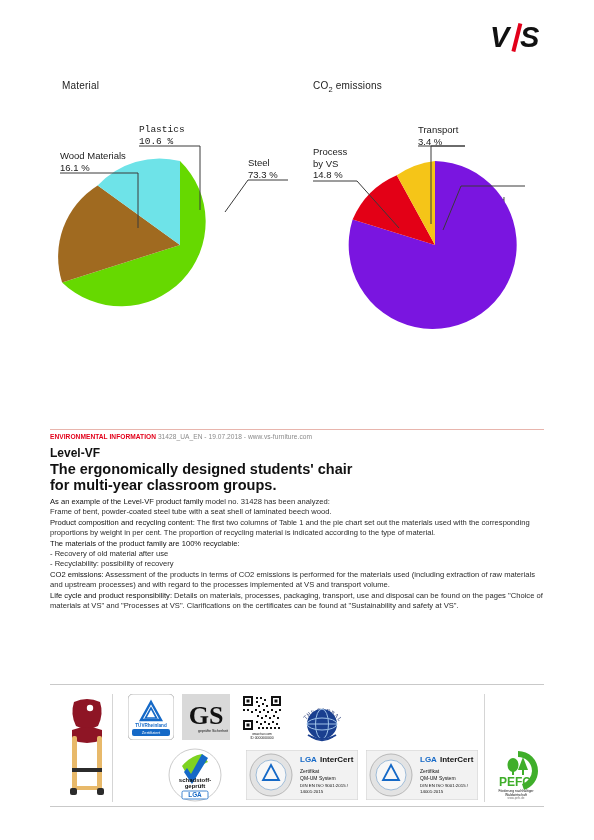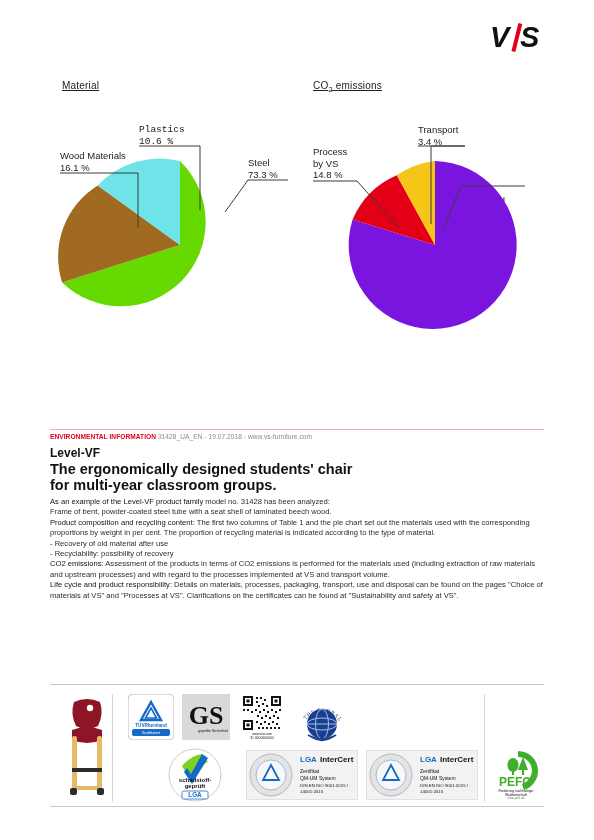--- a/index.html
+++ b/index.html
@@ -31,21 +31,20 @@
   }
 
   
   .chart-block { position: absolute; }
   .chart-title {
     position: absolute;
     font-size: 10px;
     color: #222;
     letter-spacing: .2px;
     white-space: nowrap;
-    text-decoration: underline;
   }
   .chart-title sub { font-size: 7.5px; }
 
   .pie-wrap { position: absolute; }
   .pie-svg { display: block; overflow: visible; }
 
   .lbl {
     position: absolute;
     font-size: 9.5px;
     line-height: 11.5px;
@@ -231,20 +230,21 @@
 
   <div class="h-small" style="top:446px;">Level-VF</div>
 
   <div class="h-big" style="top:461px;">The ergonomically designed students' chair</div>
   <div class="h-big" style="top:477px;">for multi-year classroom groups.</div>
 
   <div class="body-copy" style="top:497px;">
     <p><b>As an example of the Level-VF product family</b><span> model no. 31428 has been analyzed:</span></p>
     <p>Frame of bent, powder-coated steel tube with a seat shell of laminated beech wood.</p>
     <p><b>Product composition and recycling content:</b><span> The first two columns of Table 1 and the pie chart set out the materials used with the corresponding proportions by weight in per cent. The proportion of recycling material is indicated according to the type of material.</span></p>
+    <p><b>The materials of the product family are 100% recyclable:</b></p>
     <p>- Recovery of old material after use</p>
     <p>- Recyclability: possibility of recovery</p>
     <p><b>CO2 emissions:</b><span> Assessment of the products in terms of CO2 emissions is performed for the materials used (including extraction of raw materials and upstream processes) and with regard to the processes implemented at VS and transport volume.</span></p>
     <p><b>Life cycle and product responsibility:</b><span> Details on materials, processes, packaging, transport, use and disposal can be found on the pages "Choice of materials at VS" and "Processes at VS". Clarifications on the certificates can be found at "Sustainability and safety at VS".</span></p>
   </div>
 
   <div class="rule-gray" style="top:684px;"></div>
   <div class="rule-gray" style="top:806px;"></div>
 
   <div class="footer">

